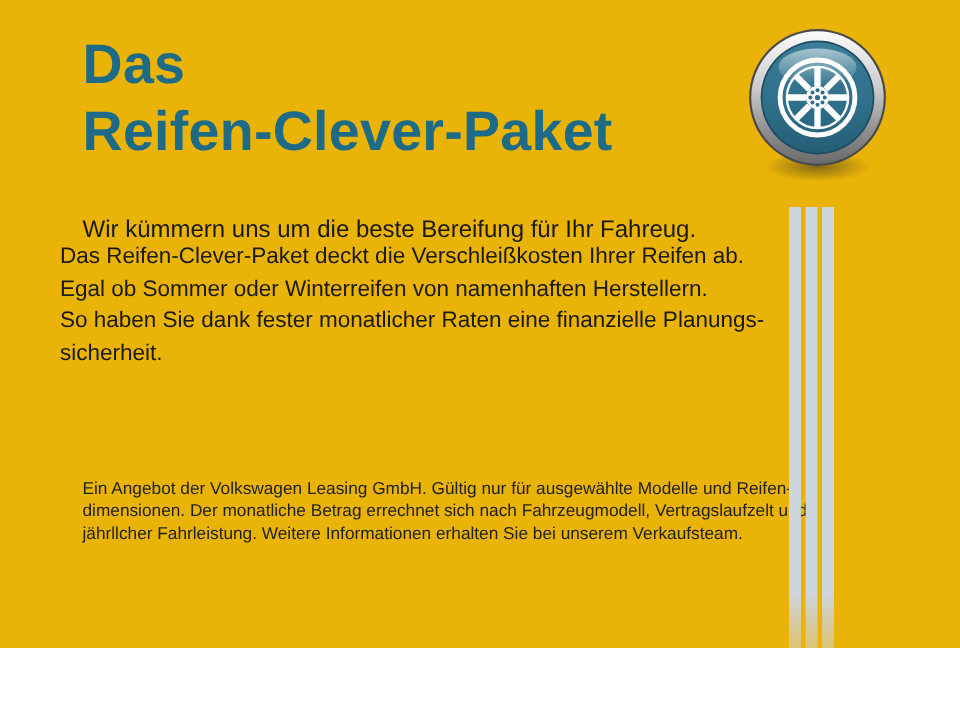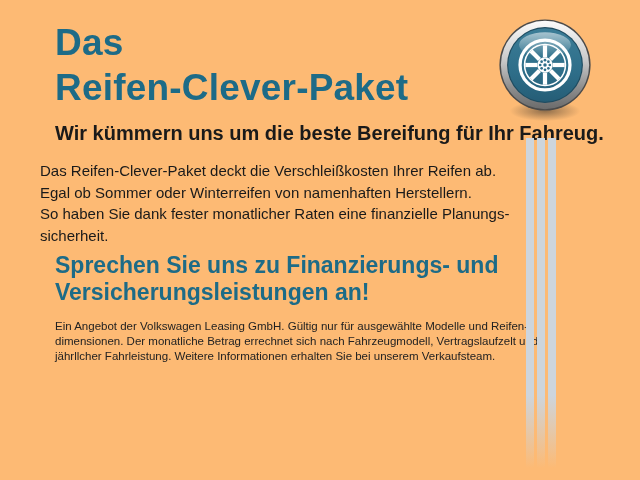--- a/index.html
+++ b/index.html
@@ -1,38 +1,38 @@
 <!DOCTYPE html>
 <html style="--accent: #1d6b87; --text: #1a1a1a; --stripe: #cdd5dd;"><head>
 <meta charset="utf-8">
 <style>
   html,body { margin:0; padding:0; }
   body { font-family: "Liberation Sans", sans-serif; background:#fff; }
   .page {
     position: relative;
     width: 640px;
-    height: 480px;
-    background: #fdba74;
+    height: 432px;
+    background: #eab308;
     overflow: hidden;
   }
   .title {
     position: absolute;
     left: 55px; top: 20px;
     font-size: 37px;
     font-weight: bold;
     line-height: 45px;
     color: var(--accent, #1d6b87);
     white-space: pre-line;
     letter-spacing: 0.2px;
   }
   .subtitle {
     position: absolute;
-    left: 55px; top: 122px;
-    font-size: 20px;
-    font-weight: bold;
+    left: 55px; top: 145px;
+    font-size: 16px;
+    font-weight: normal;
     color: var(--text, #1a1a1a);
   }
   .body-text {
     position: absolute;
     left: 40px; top: 160px;
     font-size: 15px;
     line-height: 21.5px;
     color: var(--text, #1a1a1a);
     white-space: pre-line;
   }
@@ -88,22 +88,20 @@
   <div class="title">Das
 Reifen-Clever-Paket</div>
 
   <div class="subtitle">Wir kümmern uns um die beste Bereifung für Ihr Fahreug.</div>
 
   <div class="body-text">Das Reifen-Clever-Paket deckt die Verschleißkosten Ihrer Reifen ab.
 Egal ob Sommer oder Winterreifen von namenhaften Herstellern.
 So haben Sie dank fester monatlicher Raten eine finanzielle Planungs-
 sicherheit.</div>
 
-  <div class="cta-heading">Sprechen Sie uns zu Finanzierungs- und
-Versicherungsleistungen an!</div>
 
   <div class="legal">Ein Angebot der Volkswagen Leasing GmbH. Gültig nur für ausgewählte Modelle und Reifen-
 dimensionen. Der monatliche Betrag errechnet sich nach Fahrzeugmodell, Vertragslaufzelt und
 jährllcher Fahrleistung. Weitere Informationen erhalten Sie bei unserem Verkaufsteam.</div>
 
   <div class="badge-shadow"></div>
 
   <div class="badge">
     <svg width="96" height="96" viewBox="-50 -50 100 100" xmlns="http://www.w3.org/2000/svg">
       <defs>

